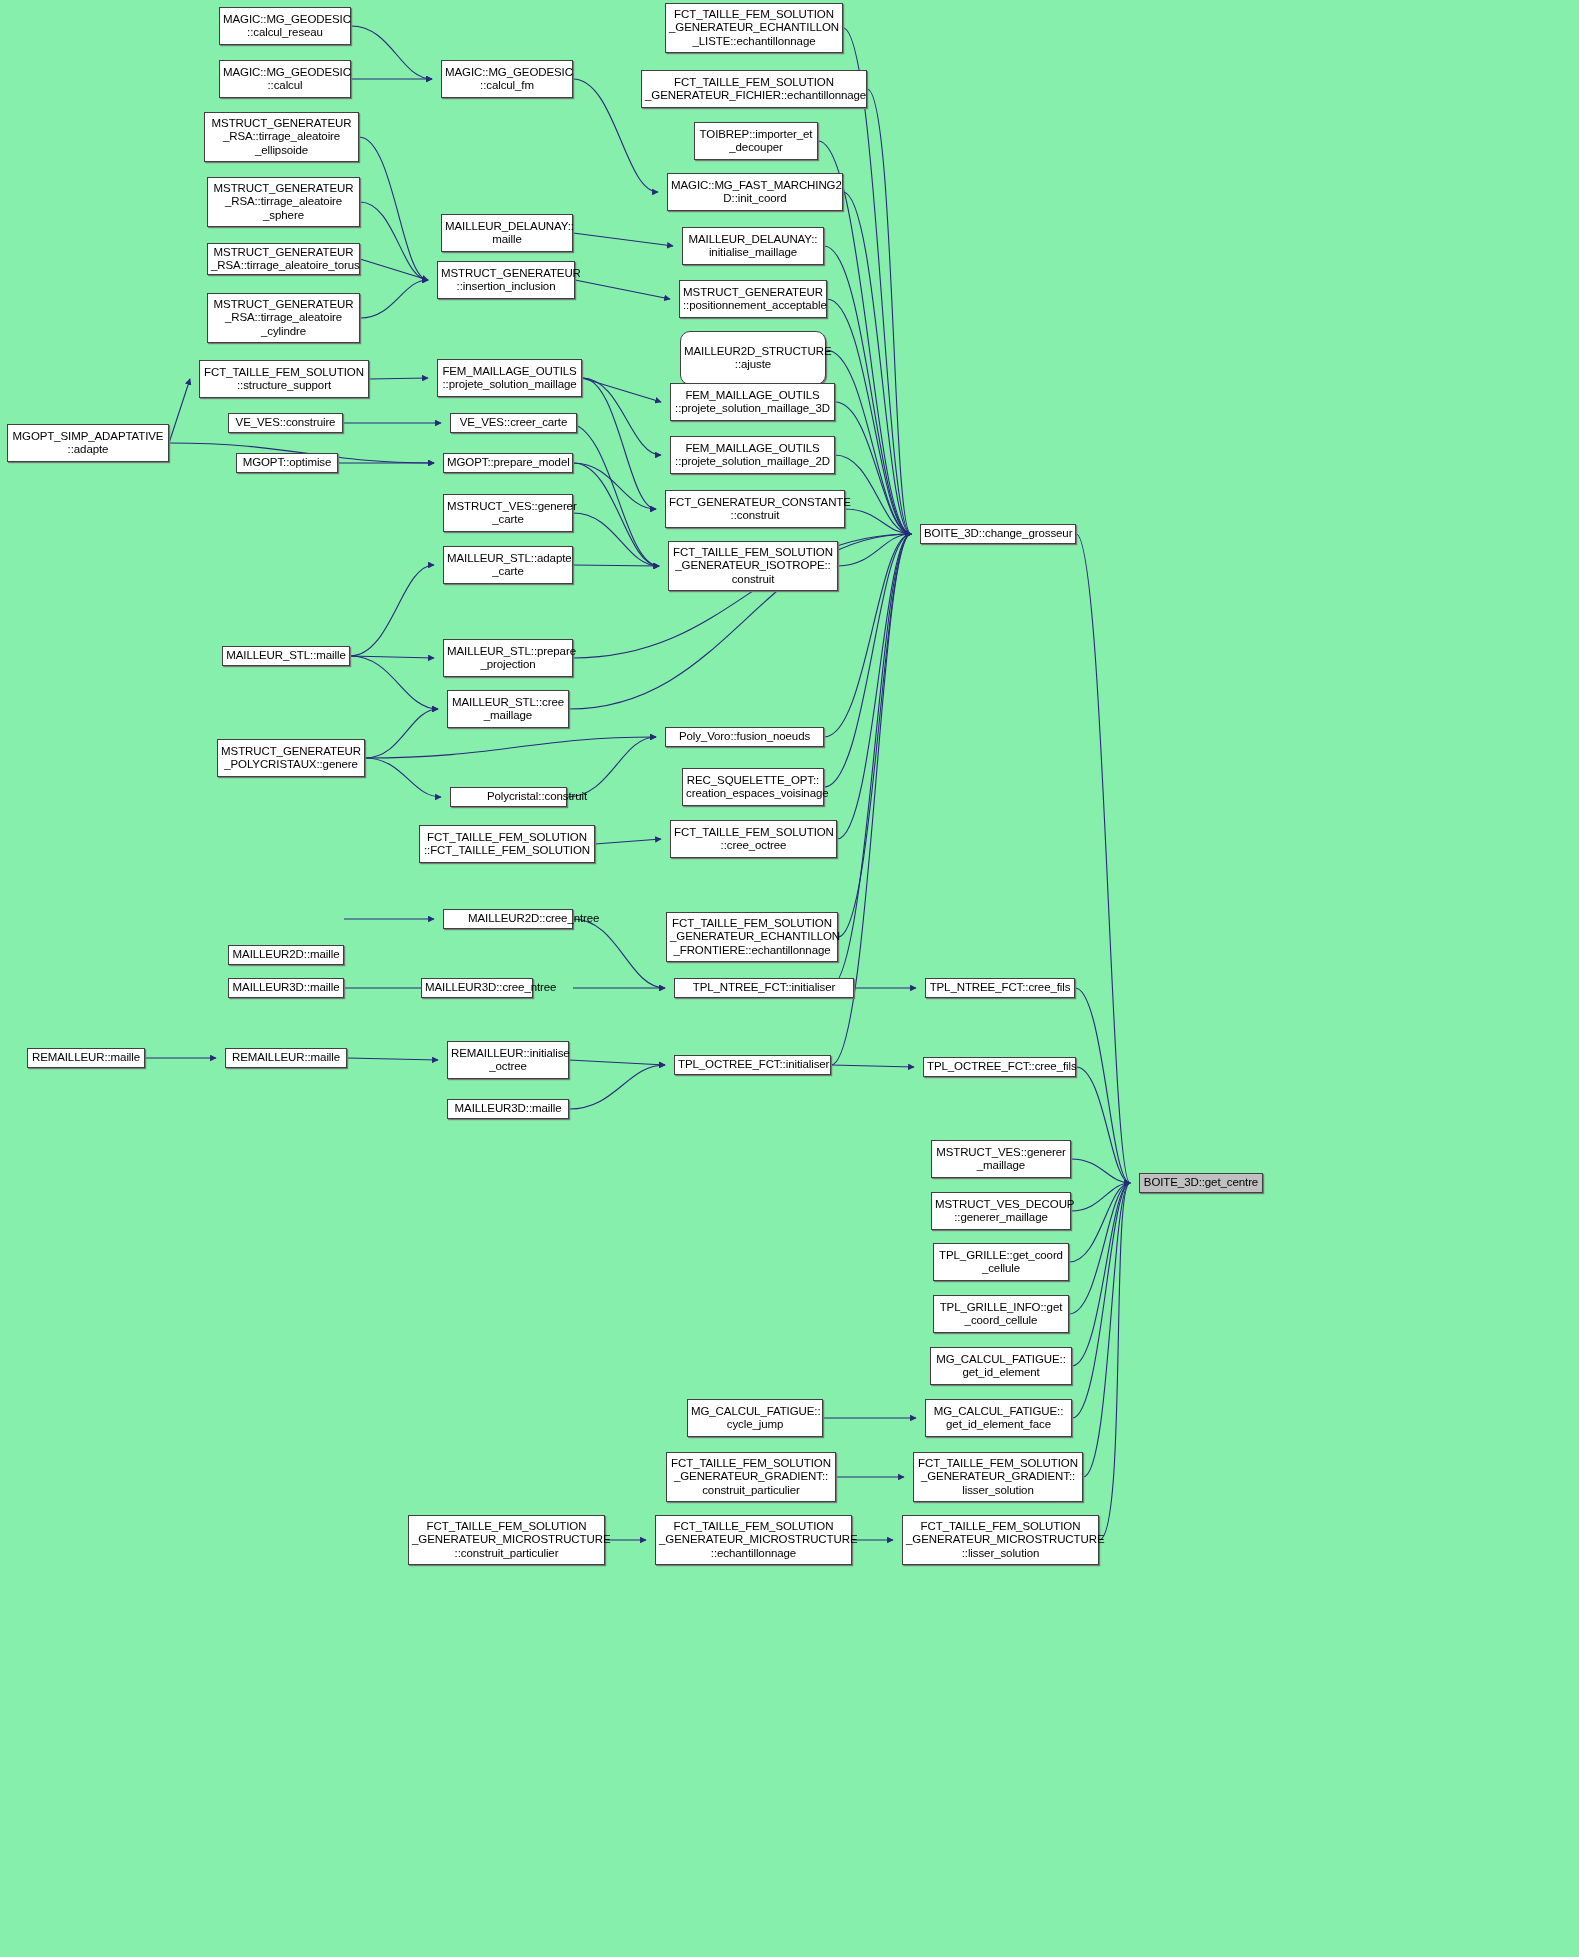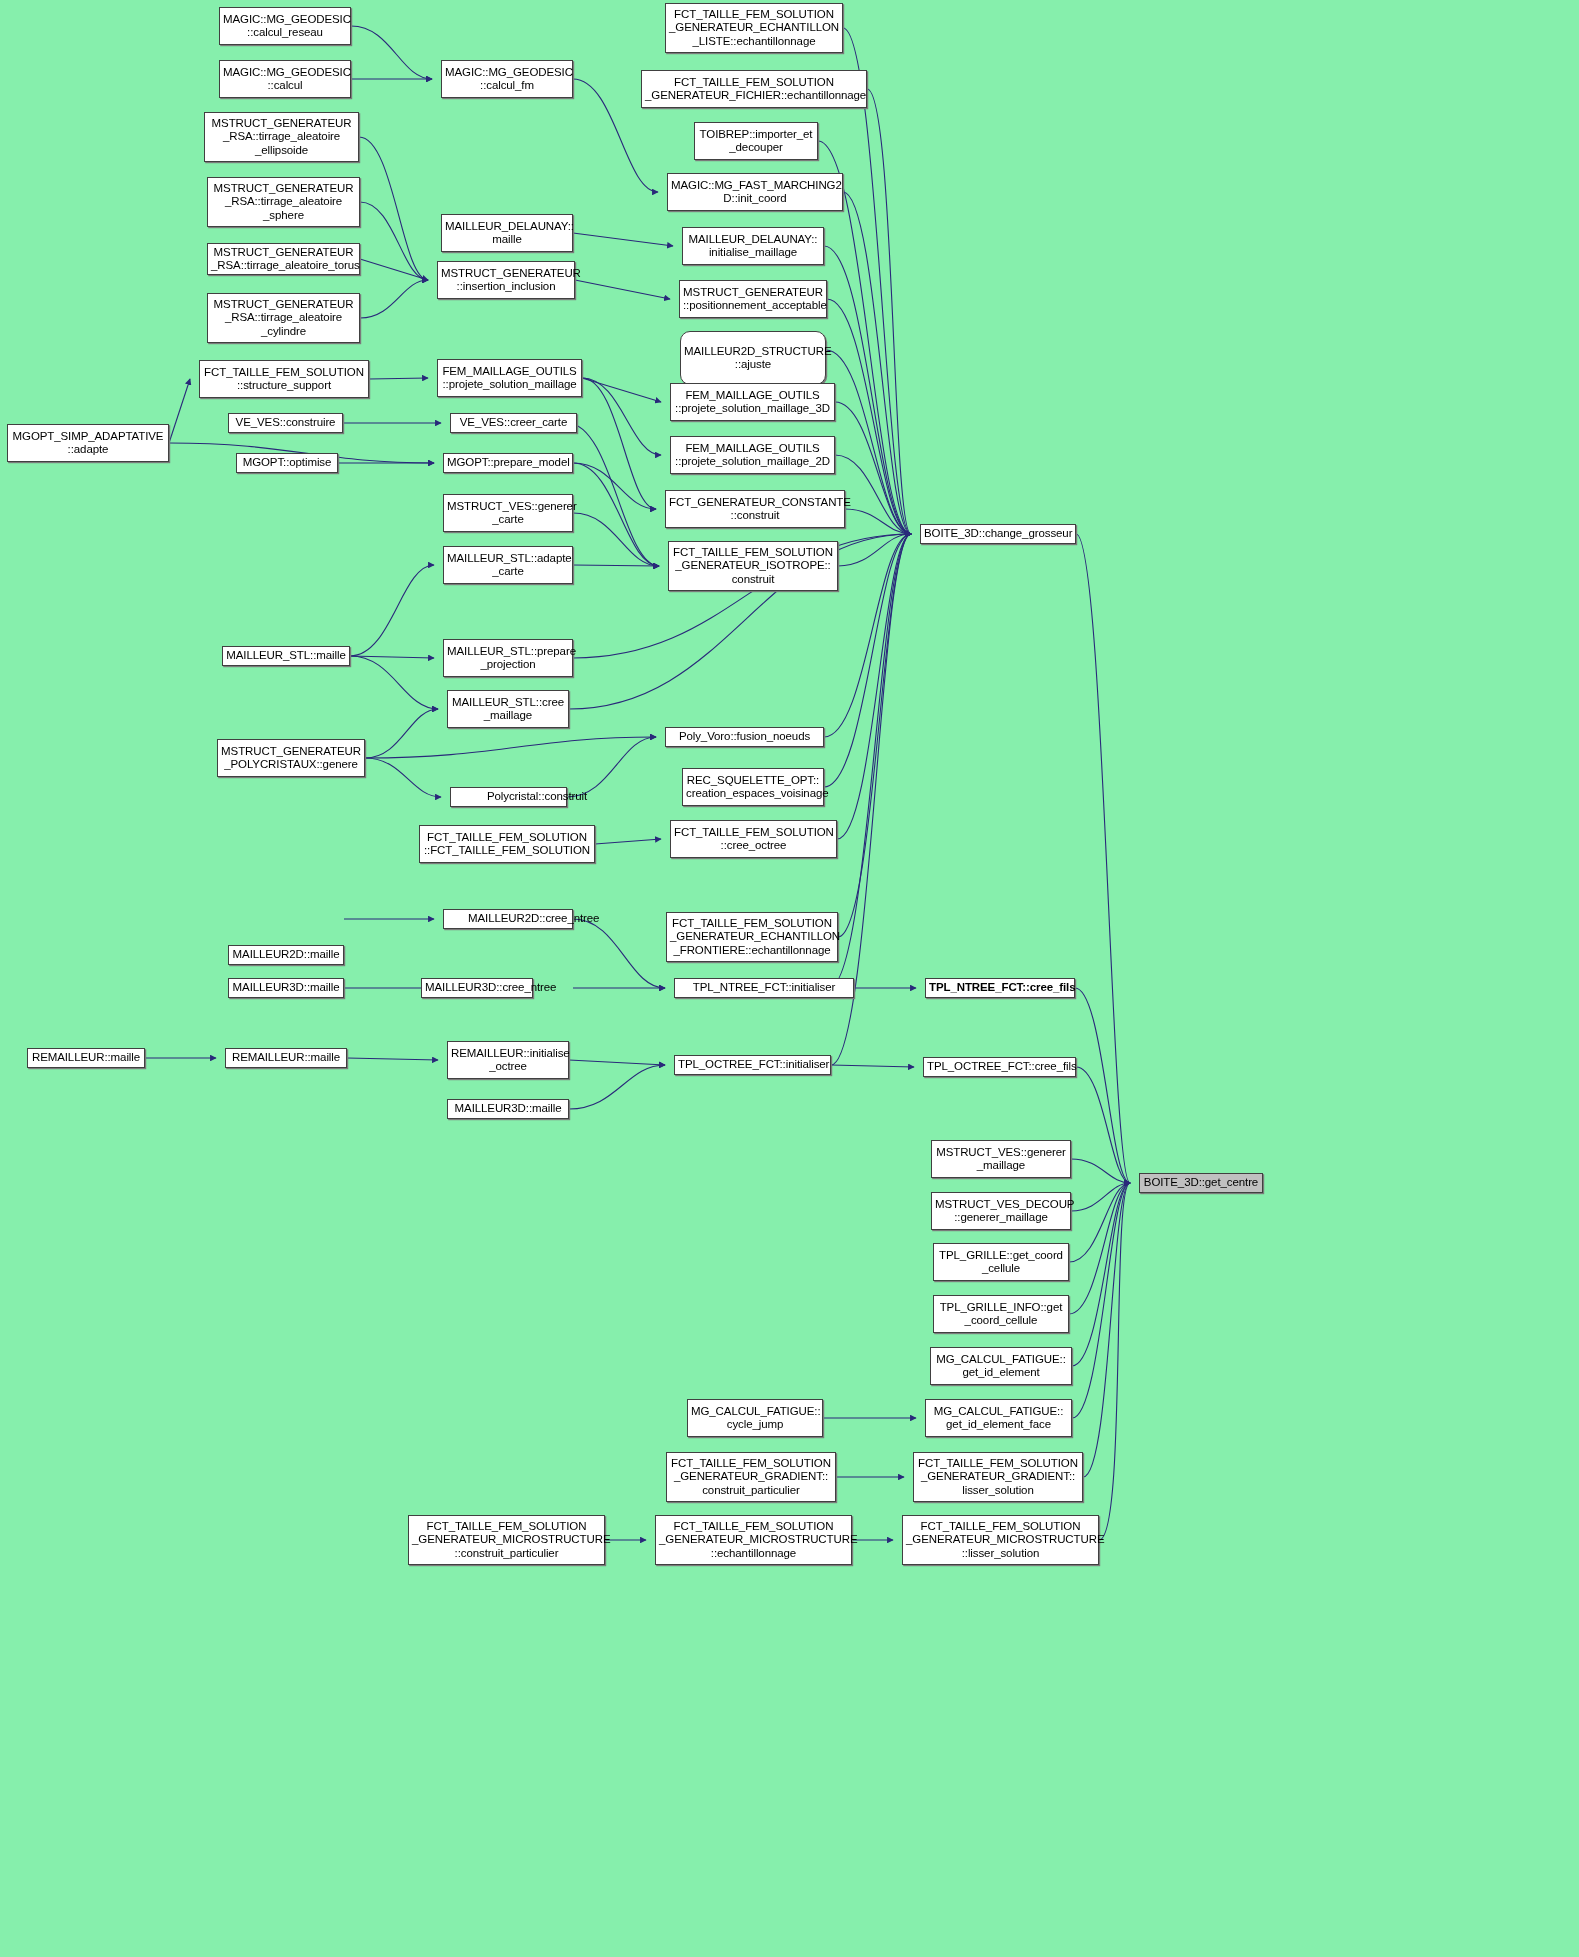--- a/index.html
+++ b/index.html
@@ -214,21 +214,21 @@
     <div class="node" style="left: 670px; top: 820px; width: 167px; height: 38px;"><span class="node-label">FCT_TAILLE_FEM_SOLUTION
 ::cree_octree</span></div>
     <div class="node" style="left: 228px; top: 909px; width: 116px; height: 20px; margin-top: 36px;"><span class="node-label">MAILLEUR2D::maille</span></div>
     <div class="node" style="left: 443px; top: 909px; width: 130px; height: 20px; padding-left: 24px;"><span class="node-label">MAILLEUR2D::cree_ntree</span></div>
     <div class="node" style="left: 666px; top: 912px; width: 172px; height: 50px;"><span class="node-label">FCT_TAILLE_FEM_SOLUTION
 _GENERATEUR_ECHANTILLON
 _FRONTIERE::echantillonnage</span></div>
     <div class="node" style="left: 228px; top: 978px; width: 116px; height: 20px;"><span class="node-label">MAILLEUR3D::maille</span></div>
     <div class="node" style="left: 421px; top: 978px; width: 112px; height: 20px;"><span class="node-label">MAILLEUR3D::cree_ntree</span></div>
     <div class="node" style="left: 674px; top: 978px; width: 180px; height: 20px;"><span class="node-label">TPL_NTREE_FCT::initialiser</span></div>
-    <div class="node" style="left: 925px; top: 978px; width: 150px; height: 20px; font-weight: bold;"><span class="node-label">TPL_NTREE_FCT::cree_fils</span></div>
+    <div class="node" style="left: 925px; top: 978px; width: 150px; height: 20px;"><span class="node-label">TPL_NTREE_FCT::cree_fils</span></div>
     <div class="node" style="left: 27px; top: 1048px; width: 118px; height: 20px;"><span class="node-label">REMAILLEUR::maille</span></div>
     <div class="node" style="left: 225px; top: 1048px; width: 122px; height: 20px;"><span class="node-label">REMAILLEUR::maille</span></div>
     <div class="node" style="left: 447px; top: 1041px; width: 122px; height: 38px;"><span class="node-label">REMAILLEUR::initialise
 _octree</span></div>
     <div class="node" style="left: 674px; top: 1055px; width: 157px; height: 20px;"><span class="node-label">TPL_OCTREE_FCT::initialiser</span></div>
     <div class="node" style="left: 923px; top: 1057px; width: 153px; height: 20px;"><span class="node-label">TPL_OCTREE_FCT::cree_fils</span></div>
     <div class="node" style="left: 447px; top: 1099px; width: 122px; height: 20px;"><span class="node-label">MAILLEUR3D::maille</span></div>
     <div class="node current" style="left: 1139px; top: 1173px; width: 124px; height: 20px;"><span class="node-label">BOITE_3D::get_centre</span></div>
     <div class="node" style="left: 931px; top: 1140px; width: 140px; height: 38px;"><span class="node-label">MSTRUCT_VES::generer
 _maillage</span></div>

